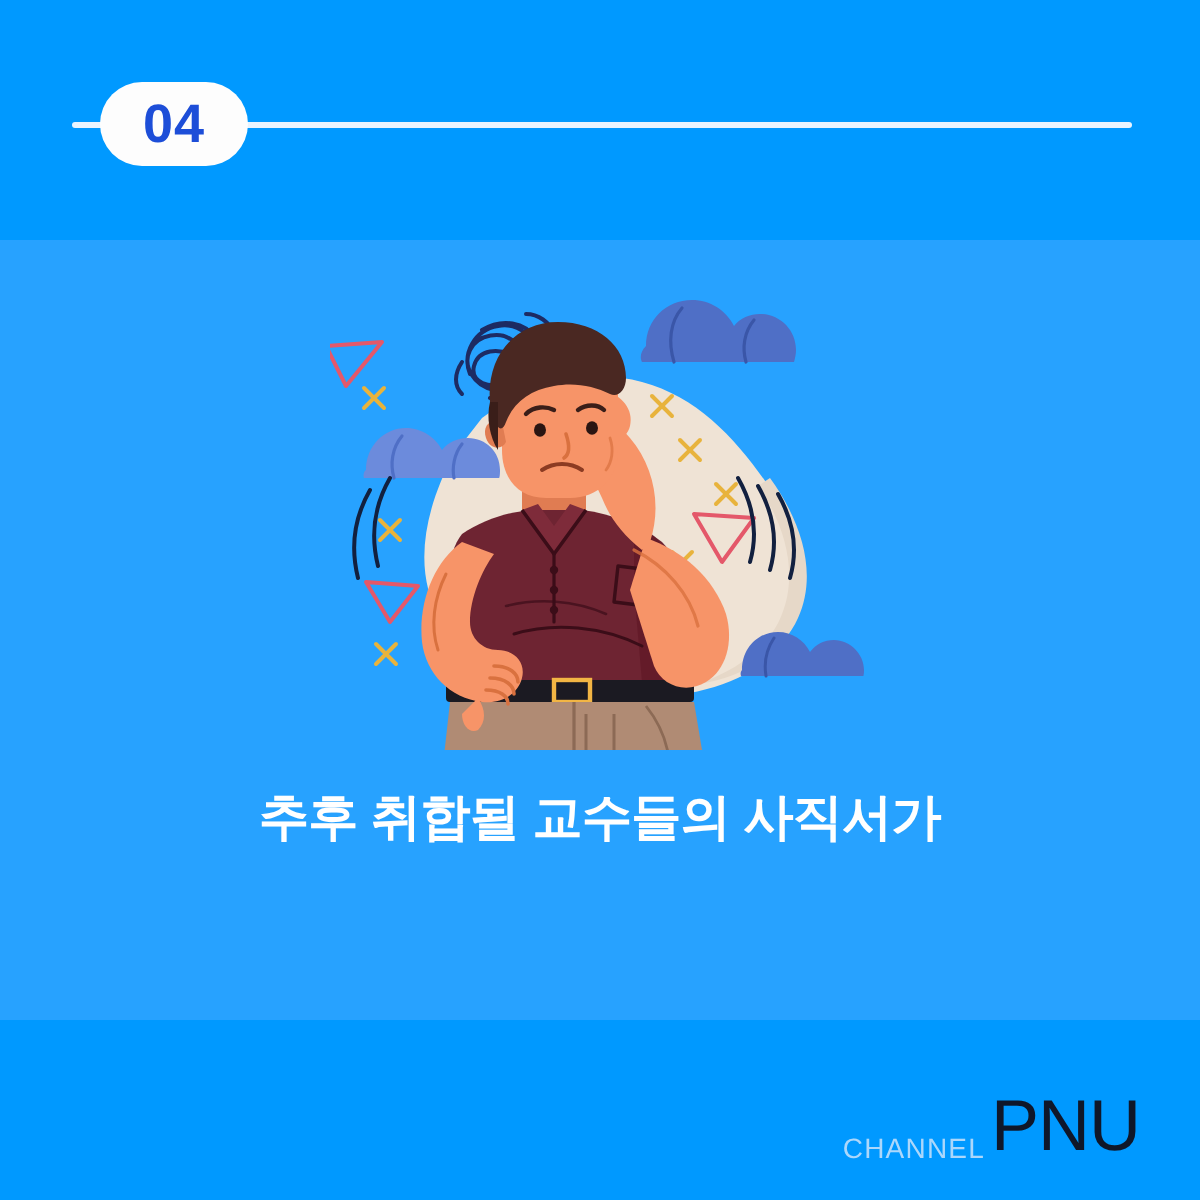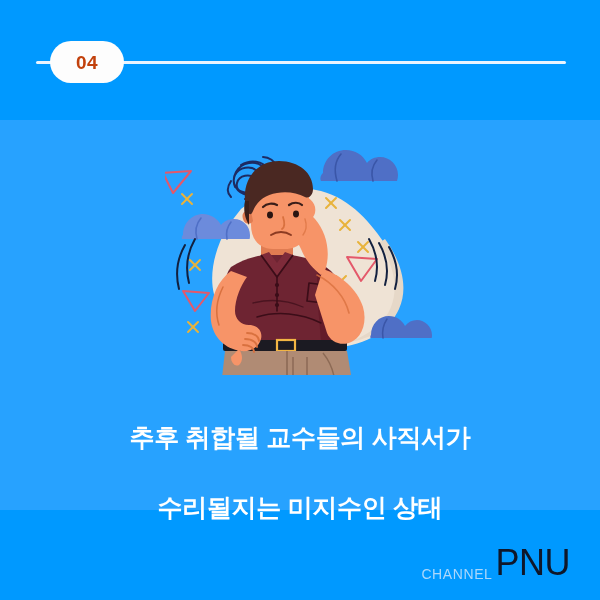--- a/index.html
+++ b/index.html
@@ -49,22 +49,22 @@
     left: 50px; top: 41px;
     width: 74px; height: 42px;
     background: #FDFDFD;
     border-radius: 21px;
     display: flex;
     align-items: center;
     justify-content: center;
     box-shadow: 0 0 0 0 rgba(0,0,0,0);
   }
   .step-badge span {
-    color: #c2410c;
-    font-size: 19px;
+    color: #1d4ed8;
+    font-size: 27px;
     font-weight: bold;
     letter-spacing: 0.5px;
     line-height: 1;
   }
 
   
   .illustration {
     position: absolute;
     left: 165px; top: 135px;
     width: 270px; height: 240px;
@@ -76,21 +76,21 @@
     position: absolute;
     left: 0; top: 388px;
     width: 600px;
     text-align: center;
     color: #FFFFFF;
     font-size: 25px;
     font-weight: bold;
     line-height: 42px;
     letter-spacing: -0.3px;
   }
-  .caption-line { display: block; margin-top: 28px; }
+  .caption-line { display: block; }
 
   
   .logo {
     position: absolute;
     right: 30px; top: 545px;
     display: flex;
     align-items: flex-end;
     gap: 3px;
   }
   .logo-channel {
@@ -322,21 +322,20 @@
 
         <path d="M106 100 C112 96 120 96 126 100" fill="none" stroke="#8C3B22" stroke-width="2" stroke-linecap="round"></path>
 
         <path d="M140 84 C142 90 141 96 138 100" fill="none" stroke="#D9713F" stroke-width="1.4" stroke-linecap="round" opacity="0.7"></path>
       </g>
     </svg>
   </div>
 
   <div class="caption">
     <span class="caption-line">추후 취합될 교수들의 사직서가</span>
-    <span class="caption-line">수리될지는 미지수인 상태</span>
   </div>
 
   <div class="logo">
     <span class="logo-channel">CHANNEL</span>
     <span class="logo-pnu">PNU</span>
   </div>
 
 </div>
 
 </body></html>

